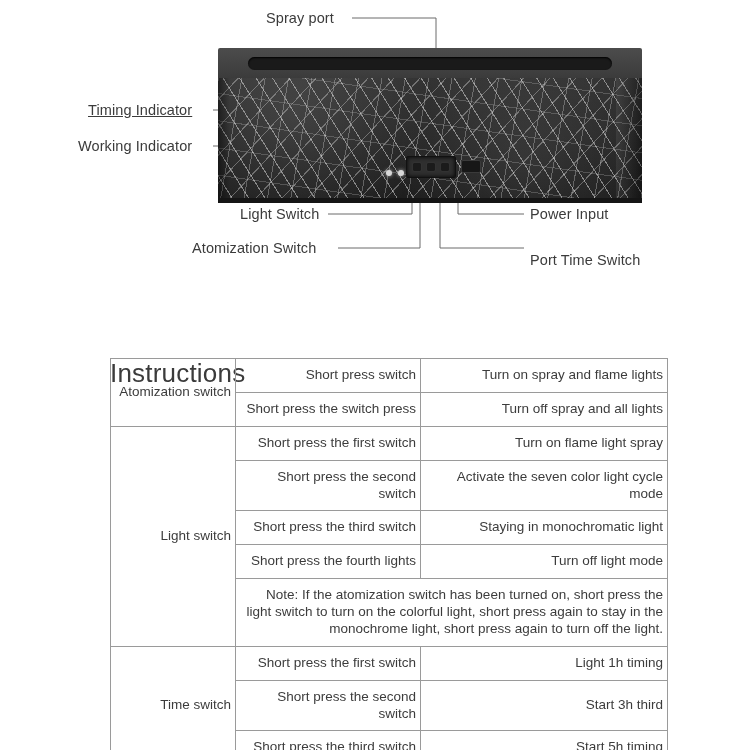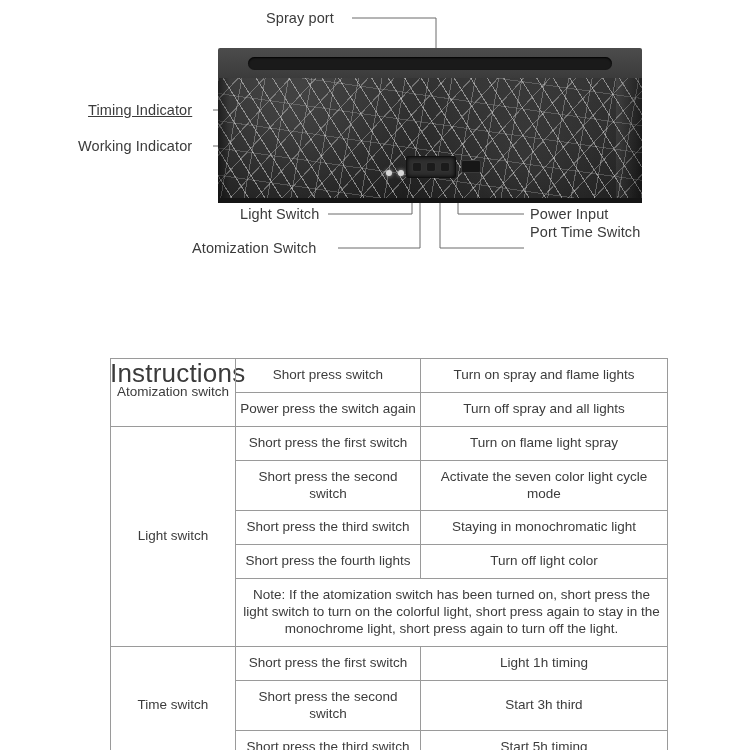--- a/index.html
+++ b/index.html
@@ -163,21 +163,21 @@
   table.instr {
     position: absolute;
     left: 110px;
     top: 358px;
     width: 530px;
     border-collapse: collapse;
     table-layout: fixed;
   }
   table.instr td {
     border: 1px solid #9a9a9a;
-    text-align: center;
+    text-align: right;
     vertical-align: middle;
     font-size: 13.5px;
     color: #3c3c3c;
     padding: 8px 4px;
     line-height: 1.25;
   }
   td.col-a { width: 116px; text-align: left; padding-left: 16px; font-size: 14px; }
   td.col-b { width: 176px; }
   td.col-c { width: 238px; margin-top: 28px; }
   td.tight { font-size: 12.2px; }
@@ -234,54 +234,54 @@
     </div>
     <div class="port"></div>
   </div>
 
   <div class="callout-label" style="left:266px; top:10px;">Spray port</div>
   <div class="callout-label" style="left:88px; top:102px;text-decoration:underline;">Timing Indicator</div>
   <div class="callout-label" style="left:78px; top:138px;">Working Indicator</div>
   <div class="callout-label" style="left:240px; top:206px;">Light Switch</div>
   <div class="callout-label" style="left:192px; top:240px;">Atomization Switch</div>
   <div class="callout-label" style="left:530px; top:206px;">Power Input</div>
-  <div class="callout-label" style="left:530px; top:224px;">Port Time Switch</div>
+  <div class="callout-label" style="left:530px; top:252px;">Port Time Switch</div>
 </section>
 
 <h1 id="instructions-title">Instructions</h1>
 
 <table class="instr">
   <tbody>
 
     <tr>
       <td class="col-a" rowspan="2">Atomization switch</td>
       <td class="col-b">Short press switch</td>
       <td class="col-c">Turn on spray and flame lights</td>
     </tr>
     <tr>
-      <td class="col-b tight">Power press the switch again</td>
+      <td class="col-b tight">Short press the switch press</td>
       <td class="col-c">Turn off spray and all lights</td>
     </tr>
 
     <tr>
       <td class="col-a" rowspan="5">Light switch</td>
       <td class="col-b">Short press the first switch</td>
       <td class="col-c">Turn on flame light spray</td>
     </tr>
     <tr>
       <td class="col-b tight">Short press the second switch</td>
       <td class="col-c tight">Activate the seven color light cycle mode</td>
     </tr>
     <tr>
       <td class="col-b">Short press the third switch</td>
       <td class="col-c">Staying in monochromatic light</td>
     </tr>
     <tr>
       <td class="col-b tight">Short press the fourth lights</td>
-      <td class="col-c">Turn off light color</td>
+      <td class="col-c">Turn off light mode</td>
     </tr>
     <tr>
       <td class="note" colspan="2">Note: If the atomization switch has been turned on, short press the light switch to turn on the colorful light, short press again to stay in the monochrome light, short press again to turn off the light.</td>
     </tr>
 
     <tr>
       <td class="col-a" rowspan="3">Time switch</td>
       <td class="col-b">Short press the first switch</td>
       <td class="col-c">Light 1h timing</td>
     </tr>

